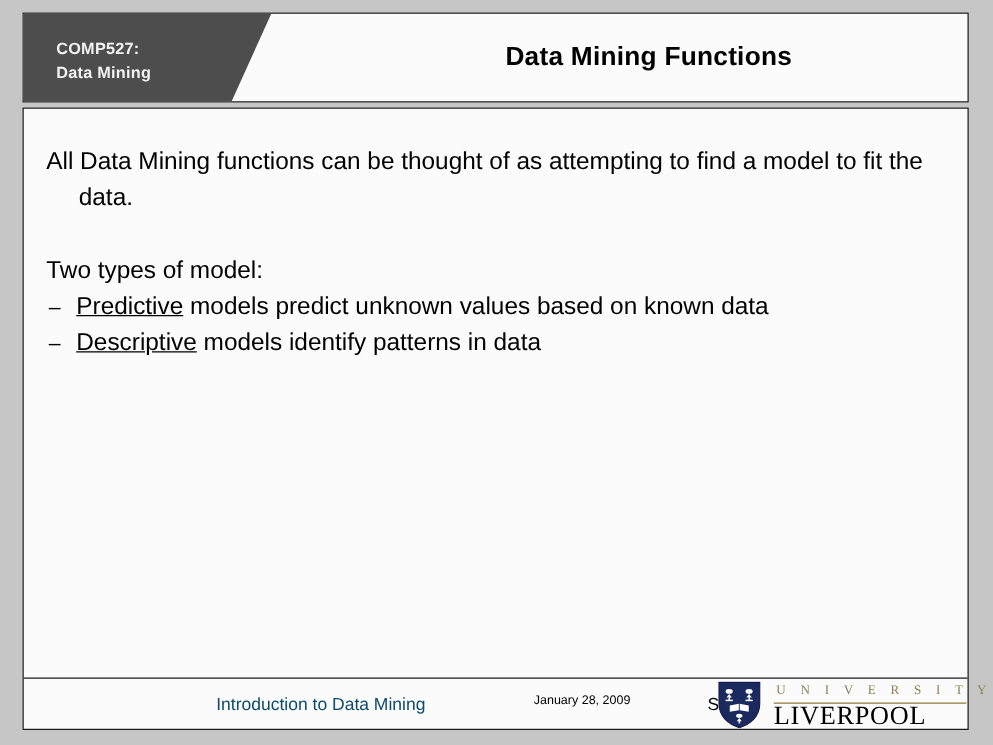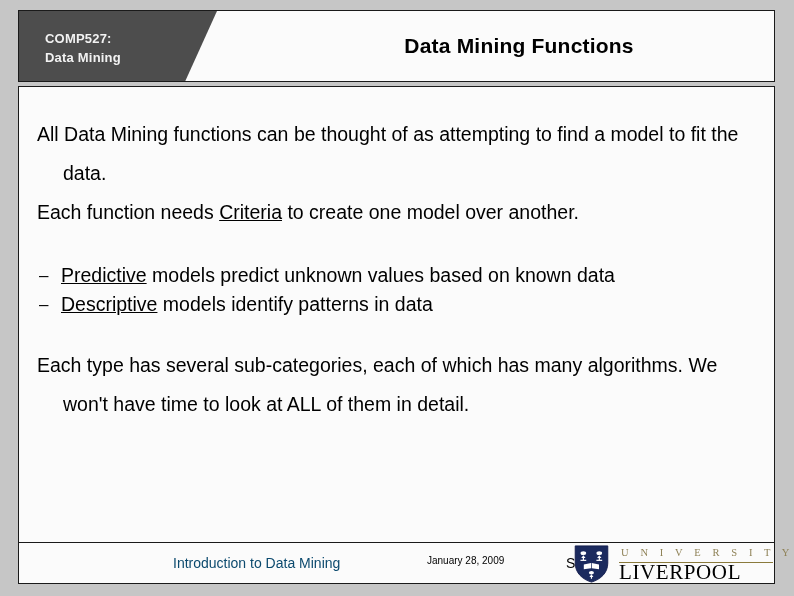--- a/index.html
+++ b/index.html
@@ -86,21 +86,21 @@
     top: 0;
     right: 0;
     height: 455px;
     padding: 28px 18px 0 18px;
     box-sizing: border-box;
   }
 
   .para {
     color: #000000;
     font-size: 19.5px;
-    line-height: 39px;
+    line-height: 29px;
     margin: 0;
     text-indent: 0;
   }
   .para.hang {
     padding-left: 26px;
     text-indent: -26px;
   }
   .spacer {
     height: 29px;
   }
@@ -229,39 +229,38 @@
 Data Mining</div>
     <div class="header-title">Data Mining Functions</div>
   </div>
 
   <div class="content-box">
 
     <div class="body-area">
 
       <p class="para hang">All Data Mining functions can be thought of as attempting to find a model to fit the data.</p>
 
-      <p class="para"><span>Each function needs </span><span class="u">Criteria</span><span> to create one model over another.</span></p>
 
 
       <div class="spacer"></div>
 
+      <p class="para">Two types of model:</p>
 
       <div class="bullet-row">
         <span class="bullet-dash">–</span>
         <span class="bullet-text"><span class="u">Predictive</span><span> models predict unknown values based on known data</span></span>
       </div>
 
       <div class="bullet-row">
         <span class="bullet-dash">–</span>
         <span class="bullet-text"><span class="u">Descriptive</span><span> models identify patterns in data</span></span>
       </div>
 
       <div class="spacer-sm"></div>
 
-      <p class="para hang">Each type has several sub-categories, each of which has many algorithms.  We won't have time to look at ALL of them in detail.</p>
 
     </div>
 
     <div class="footer-divider"></div>
 
     <div class="footer-area">
       <div class="footer-doc">Introduction to Data Mining</div>
       <div class="footer-date">January 28, 2009</div>
       <div class="footer-pagenum">S</div>
 

